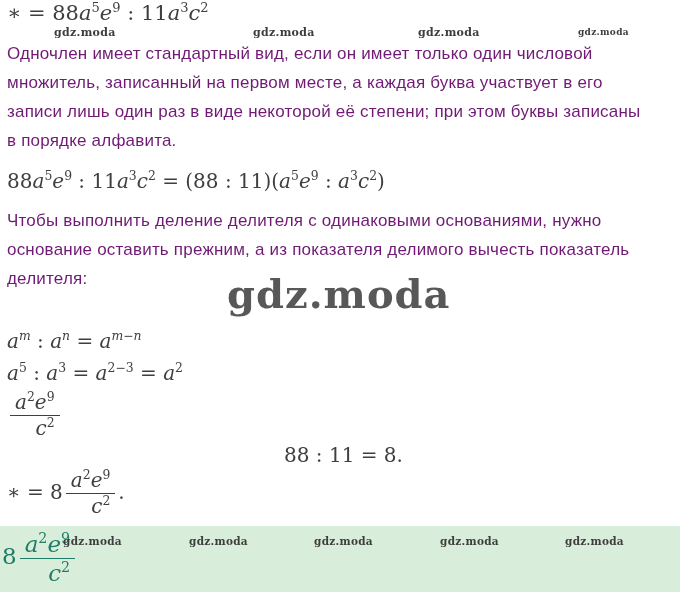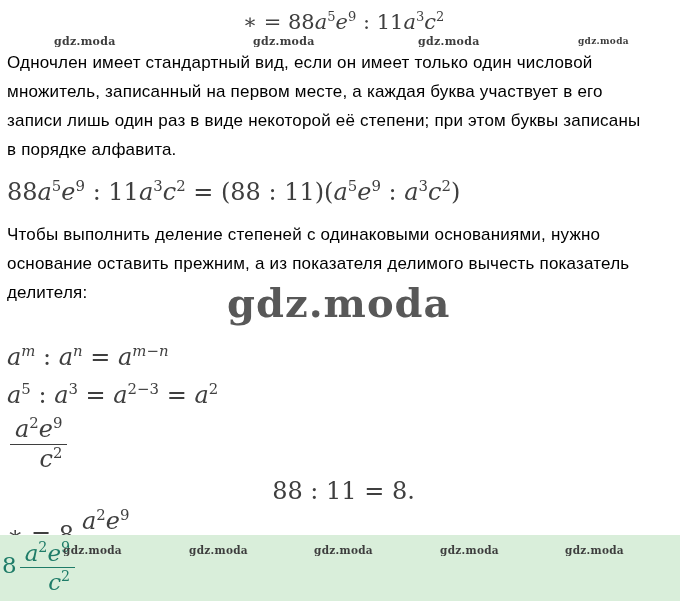--- a/index.html
+++ b/index.html
@@ -9,37 +9,37 @@
     font-family: "Liberation Sans", sans-serif;
     overflow: hidden;
   }
   .page {
     position: relative;
     width: 680px; height: 611px;
     background: #ffffff;
   }
 
   
-  .para { color: #000000; font-size: 17px; line-height: 29px; margin-left: 7px; letter-spacing: .2px; }
+  .para { color: #701a75; font-size: 17px; line-height: 29px; margin-left: 7px; letter-spacing: .2px; }
   .para .pline { white-space: nowrap; }
   .p1 { margin-top: 12px; }
   .p2 { margin-top: 12px; }
 
   
   .math {
     font-family: "DejaVu Serif", serif;
     color: #3f3f3f;
-    font-size: 24px;
+    font-size: 20px;
     margin-left: 7px;
     line-height: 1.3;
   }
   .math .var { font-style: italic; }
   .math sup { font-size: 62%; line-height: 0; }
   .math sup.var { font-style: italic; }
-  .m1 { margin-top: 9px; font-size: 21px; text-align: center; }
+  .m1 { margin-top: 0; font-size: 21px; }
   .m2 { margin-top: 13px; }
   .m3 { margin-top: 35px; }
   .m4 { margin-top: 6px; }
   .m5 { margin-top: 4px; }
   .m6 { margin-top: 2px; text-align: center; }
   .m7 { margin-top: 0; }
 
   .frac { display: inline-block; text-align: right; vertical-align: middle; margin: 0 3px; line-height: 1.15; }
   .frac .num { display: block; padding: 1px 5px 1px; border-bottom: 1.5px solid currentColor; }
   .frac .den { display: block; padding: 1px 5px 0; }
@@ -104,21 +104,21 @@
   <div class="para p1">
     <div class="pline">Одночлен имеет стандартный вид, если он имеет только один числовой</div>
     <div class="pline">множитель, записанный на первом месте, а каждая буква участвует в его</div>
     <div class="pline">записи лишь один раз в виде некоторой её степени; при этом буквы записаны</div>
     <div class="pline">в порядке алфавита.</div>
   </div>
 
   <div class="math m2">88<span class="var">a</span><sup>5</sup><span class="var">e</span><sup>9</sup> : 11<span class="var">a</span><sup>3</sup><span class="var">c</span><sup>2</sup> = (88 : 11)(<span class="var">a</span><sup>5</sup><span class="var">e</span><sup>9</sup> : <span class="var">a</span><sup>3</sup><span class="var">c</span><sup>2</sup>)</div>
 
   <div class="para p2">
-    <div class="pline">Чтобы выполнить деление степеней с одинаковыми основаниями, нужно</div>
+    <div class="pline">Чтобы выполнить деление делителя с одинаковыми основаниями, нужно</div>
     <div class="pline">основание оставить прежним, а из показателя делимого вычесть показатель</div>
     <div class="pline">делителя:</div>
   </div>
 
   <div class="wm-big">gdz.moda</div>
 
   <div class="math m3"><span class="var">a</span><sup class="var">m</sup> : <span class="var">a</span><sup class="var">n</sup> = <span class="var">a</span><sup class="var">m−n</sup></div>
   <div class="math m4"><span class="var">a</span><sup>5</sup> : <span class="var">a</span><sup>3</sup> = <span class="var">a</span><sup>2−3</sup> = <span class="var">a</span><sup>2</sup></div>
   <div class="math m5"><span class="frac"><span class="num"><span class="var">a</span><sup>2</sup><span class="var">e</span><sup>9</sup></span><span class="den"><span class="var">c</span><sup>2</sup></span></span></div>
   <div class="math m6">88 : 11 = 8.</div>

